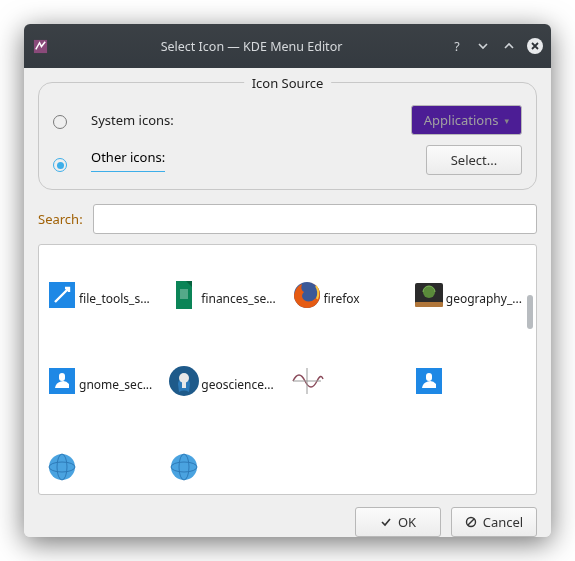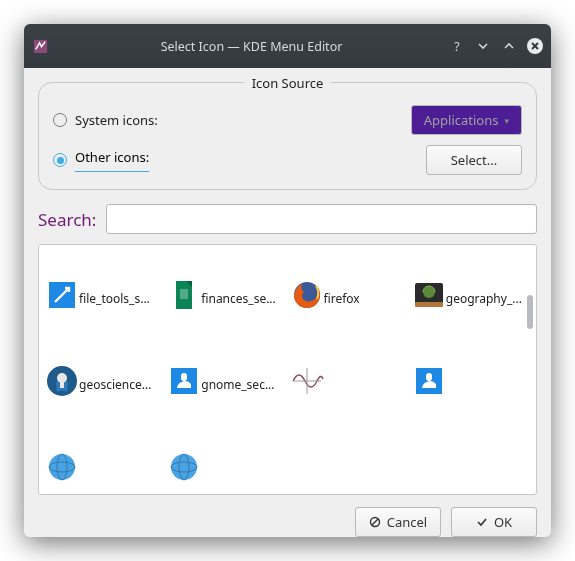--- a/index.html
+++ b/index.html
@@ -8,30 +8,30 @@
 .titlebar { height: 44px; background: linear-gradient(#3b4045,#343a40); display: flex; align-items: center; padding: 0 8px; color: #d6d9dc; font-size: 12.5px; }
 .titlebar .title { flex: 1; text-align: center; }
 .titlebar .tb-icon { width: 16px; height: 16px; margin-right: 6px; display:flex; align-items:center; justify-content:center; }
 .titlebar .controls { display:flex; gap:10px; align-items:center; }
 .titlebar .ctl { width:16px; height:16px; display:flex; align-items:center; justify-content:center; color:#cfd3d7; cursor:pointer; }
 .titlebar .ctl.close { background:#e8eaec; color:#2e3338; border-radius:50%; }
 .dialog-body { padding: 14px 14px 12px 14px; background:#efefef; height: calc(100% - 32px); display:flex; flex-direction:column; }
 .groupbox { border:1px solid #c8c8c8; border-radius:14px; padding: 22px 14px 14px 14px; position:relative; background:#efefef; }
 .groupbox .gb-title { position:absolute; top:-9px; left:50%; transform:translateX(-50%); background:#efefef; padding:0 8px; font-size:13px; color:#222; }
 .row { display:flex; align-items:center; justify-content:space-between; margin-bottom:10px; }
-.radio { display:flex; align-items:center; gap:8px; font-size:13px; color:#222; cursor:pointer; }
+.radio { display:flex; align-items:flex-end; gap:24px; font-size:13px; color:#222; cursor:pointer; }
 .radio .dot { width:14px; height:14px; border:1px solid #7a7a7a; border-radius:50%; display:flex; align-items:center; justify-content:center; }
 .radio.checked .dot { border-color:#3daee9; }
 .radio.checked .dot::after { content:""; width:7px; height:7px; border-radius:50%; background:#3daee9; }
 .radio.checked .lbl { color:#000000; border-bottom:1px solid #3daee9; padding-bottom:5px; }
 .btn { border:1px solid #b8b8b8; background:linear-gradient(#fbfbfb,#ececec); border-radius:3px; padding:5px 12px; font-size:13px; color:#333; min-width:96px; cursor:pointer; display:flex; align-items:center; justify-content:center; gap:6px; }
 .btn.disabled { color:#a0a0a0; background:#4c1d95; cursor:default; }
 .btn .chev { font-size:9px; color:#888; }
 .search-row { display:flex; align-items:center; gap:10px; margin:14px 0 10px 0; }
-.search-row label { font-size:17px; color:#701a75; }
+.search-row label { font-size:13px; color:#a16207; }
 .search-row input { flex:1; border:1px solid #b8b8b8; border-radius:3px; padding:5px 6px; font-size:13px; background:#fff; }
 .icon-area { border:1px solid #c8c8c8; background:#fff; border-radius:3px; flex:1; position:relative; overflow:hidden; padding:10px 6px 0 6px; }
 .icon-grid { display:grid; grid-template-columns: repeat(4, 1fr); gap: 4px 4px; }
 .icon-cell { display:flex; flex-direction:row; align-items:center; font-size:12px; color:#222; height:82px; justify-content:flex-start; padding-top:4px; }
 .icon-cell .ico { width:34px; height:34px; margin-bottom:6px; display:flex; align-items:center; justify-content:center; }
 .icon-cell .lbl { max-width:100px; white-space:nowrap; overflow:hidden; text-overflow:ellipsis; text-align:center; }
 .cutoff-row .lbl { visibility:hidden; }
 .scrollbar { position:absolute; right:3px; top:50px; width:6px; height:34px; background:#b8bcc0; border-radius:3px; }
 .footer { display:flex; justify-content:flex-end; gap:10px; margin-top:12px; }
 .footer .btn { min-width:86px; }
@@ -147,59 +147,59 @@
                 <circle cx="17" cy="14" r="6" fill="#5a8a3a"></circle>
                 <path d="M11 14 A6 6 0 0 1 23 14" stroke="#7fb85a" stroke-width="1" fill="none"></path>
               </svg>
             </span>
           <span class="lbl">geography_...</span>
         </div>
 
         <div class="icon-cell">
           <span class="ico">
               <svg width="34" height="34" viewBox="0 0 34 34">
+                <rect x="4" y="4" width="26" height="26" fill="#1e88e5"></rect>
+                <path d="M10 24 A8 8 0 0 1 24 20 L24 24 Z" fill="#fff"></path>
+                <rect x="14" y="9" width="6" height="8" rx="3" fill="#fff"></rect>
+              </svg>
+            </span>
+          <span class="lbl">gnome_sec...</span>
+        </div>
+
+        <div class="icon-cell">
+          <span class="ico">
+              <svg width="34" height="34" viewBox="0 0 34 34">
                 <circle cx="17" cy="17" r="15" fill="#1e5a8a"></circle>
                 <path d="M12 28 A10 10 0 0 1 22 28 L23 20 A6 6 0 0 0 11 20 Z" fill="#2d7ab8"></path>
                 <circle cx="17" cy="14" r="5" fill="#e8e8e8"></circle>
                 <rect x="15" y="18" width="4" height="6" fill="#e8e8e8"></rect>
               </svg>
             </span>
           <span class="lbl">geoscience...</span>
         </div>
 
-        <div class="icon-cell">
+        <div class="icon-cell cutoff-row">
+          <span class="ico">
+              <svg width="34" height="34" viewBox="0 0 34 34">
+                <path d="M3 17 Q9 5 15 17 Q21 29 27 17 Q31 9 33 15" stroke="#8a4a5a" stroke-width="1.4" fill="none"></path>
+                <line x1="3" y1="17" x2="31" y2="17" stroke="#999" stroke-width="1"></line>
+                <line x1="17" y1="4" x2="17" y2="30" stroke="#999" stroke-width="1"></line>
+              </svg>
+            </span>
+          <span class="lbl">gnuplot</span>
+        </div>
+
+        <div class="icon-cell cutoff-row">
           <span class="ico">
               <svg width="34" height="34" viewBox="0 0 34 34">
                 <rect x="4" y="4" width="26" height="26" fill="#1e88e5"></rect>
                 <path d="M10 24 A8 8 0 0 1 24 20 L24 24 Z" fill="#fff"></path>
                 <rect x="14" y="9" width="6" height="8" rx="3" fill="#fff"></rect>
               </svg>
             </span>
-          <span class="lbl">gnome_sec...</span>
-        </div>
-
-        <div class="icon-cell cutoff-row">
-          <span class="ico">
-              <svg width="34" height="34" viewBox="0 0 34 34">
-                <path d="M3 17 Q9 5 15 17 Q21 29 27 17 Q31 9 33 15" stroke="#8a4a5a" stroke-width="1.4" fill="none"></path>
-                <line x1="3" y1="17" x2="31" y2="17" stroke="#999" stroke-width="1"></line>
-                <line x1="17" y1="4" x2="17" y2="30" stroke="#999" stroke-width="1"></line>
-              </svg>
-            </span>
-          <span class="lbl">gnuplot</span>
-        </div>
-
-        <div class="icon-cell cutoff-row">
-          <span class="ico">
-              <svg width="34" height="34" viewBox="0 0 34 34">
-                <rect x="4" y="4" width="26" height="26" fill="#1e88e5"></rect>
-                <path d="M10 24 A8 8 0 0 1 24 20 L24 24 Z" fill="#fff"></path>
-                <rect x="14" y="9" width="6" height="8" rx="3" fill="#fff"></rect>
-              </svg>
-            </span>
           <span class="lbl">graphical_d...</span>
         </div>
 
         <div class="icon-cell cutoff-row">
           <span class="ico">
               <svg width="34" height="34" viewBox="0 0 34 34">
                 <circle cx="17" cy="17" r="13" fill="#4aa3e0"></circle>
                 <ellipse cx="17" cy="17" rx="13" ry="5" fill="none" stroke="#2d7ab8" stroke-width="1"></ellipse>
                 <ellipse cx="17" cy="17" rx="5" ry="13" fill="none" stroke="#2d7ab8" stroke-width="1"></ellipse>
               </svg>
@@ -216,29 +216,29 @@
               </svg>
             </span>
           <span class="lbl">graphics_s...</span>
         </div>
 
       </div>
       <div class="scrollbar"></div>
     </div>
 
     <div class="footer">
+      <div class="btn">
+        <svg width="12" height="12" viewBox="0 0 12 12">
+            <path d="M2 6 L5 9 L10 3" stroke="#333" stroke-width="1.6" fill="none"></path>
+          </svg>
+        <span>OK</span>
+      </div>
       <div class="btn">
         <svg width="12" height="12" viewBox="0 0 12 12">
             <circle cx="6" cy="6" r="4.5" stroke="#333" stroke-width="1.4" fill="none"></circle>
             <line x1="3" y1="9" x2="9" y2="3" stroke="#333" stroke-width="1.4"></line>
           </svg>
         <span>Cancel</span>
       </div>
-      <div class="btn">
-        <svg width="12" height="12" viewBox="0 0 12 12">
-            <path d="M2 6 L5 9 L10 3" stroke="#333" stroke-width="1.6" fill="none"></path>
-          </svg>
-        <span>OK</span>
-      </div>
     </div>
 
   </div>
 </div>
 
 </body></html>

